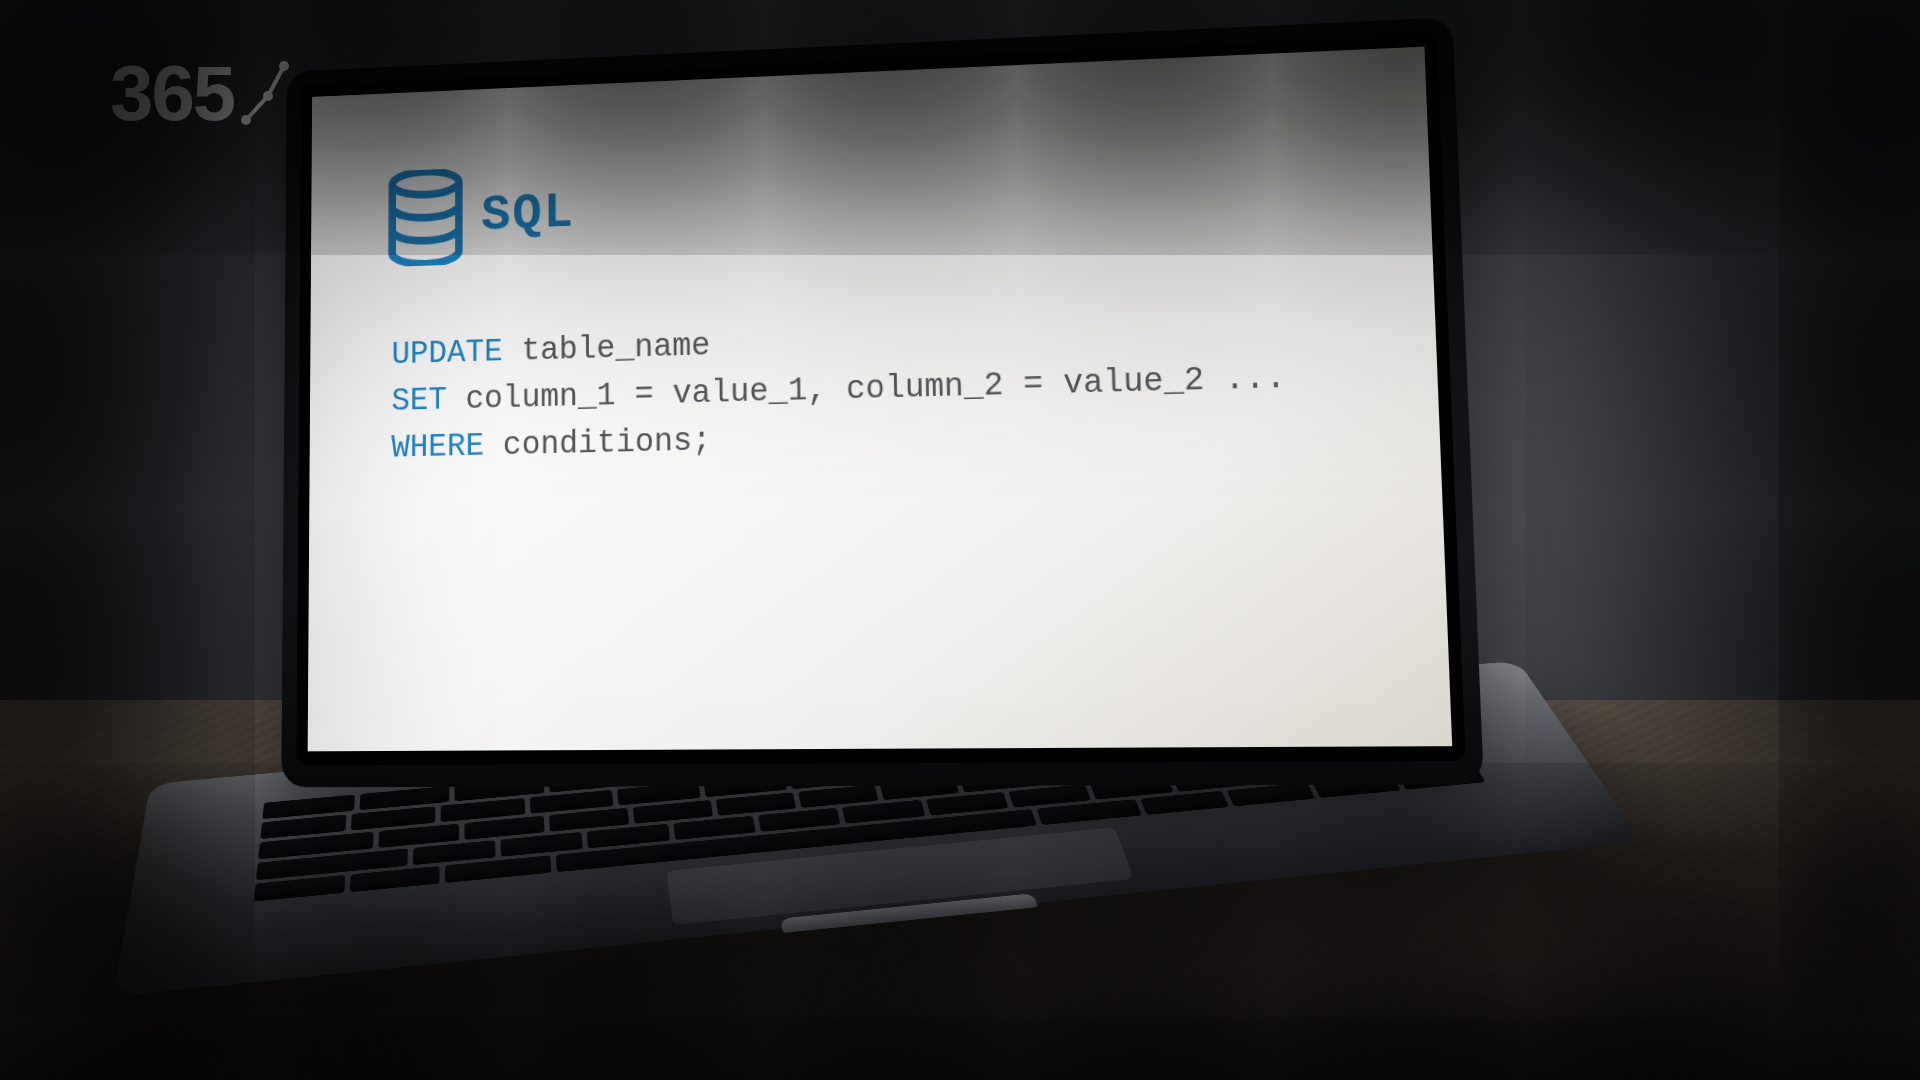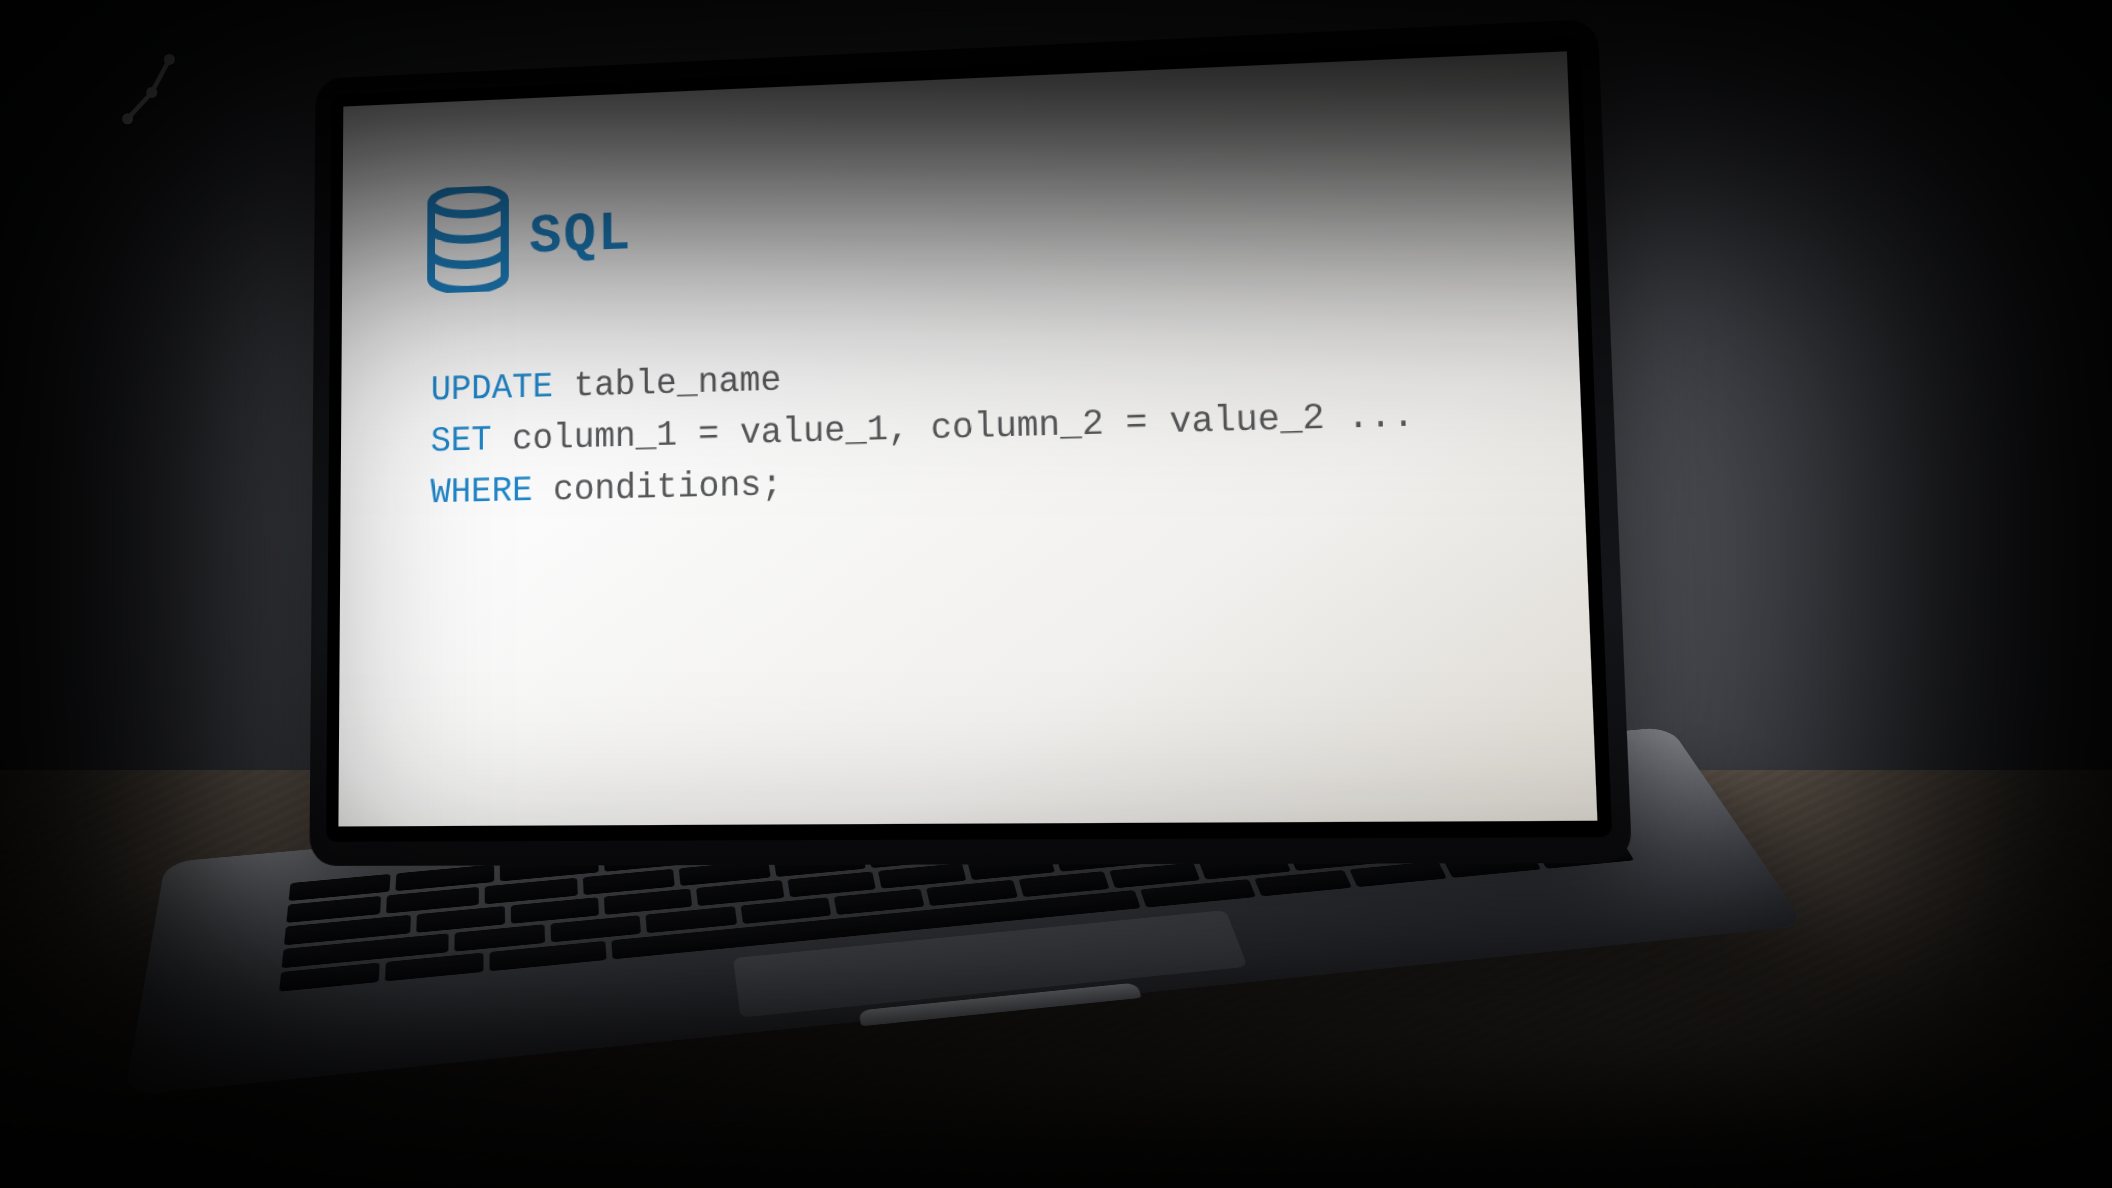--- a/index.html
+++ b/index.html
@@ -36,20 +36,21 @@
 .trackpad{position:absolute;left:50%;top:212px;width:420px;height:78px;margin-left:-210px;border-radius:8px;background:linear-gradient(180deg,#74767d 0%,#5c5e65 100%);opacity:.55}
 .notch{position:absolute;left:50%;bottom:-6px;width:230px;height:20px;margin-left:-115px;border-radius:10px 10px 4px 4px;background:linear-gradient(180deg,#9a9ca2 0%,#66686e 100%)}
 </style>
 </head>
 <body>
 
 <div class="scene">
   <div class="desk"></div>
 
   <div class="brand">
+    <span class="brand-num">365</span>
     <svg class="brand-mark" viewBox="0 0 52 68">
       <circle cx="8" cy="60" r="5" fill="#fff"></circle>
       <circle cx="30" cy="36" r="5" fill="#fff"></circle>
       <circle cx="46" cy="6" r="5" fill="#fff"></circle>
       <path d="M8 60 L30 36 L46 6" stroke="#fff" stroke-width="4" fill="none" stroke-linecap="round" stroke-linejoin="round"></path>
     </svg>
   </div>
 
   <div class="laptop">
     <div class="base">

